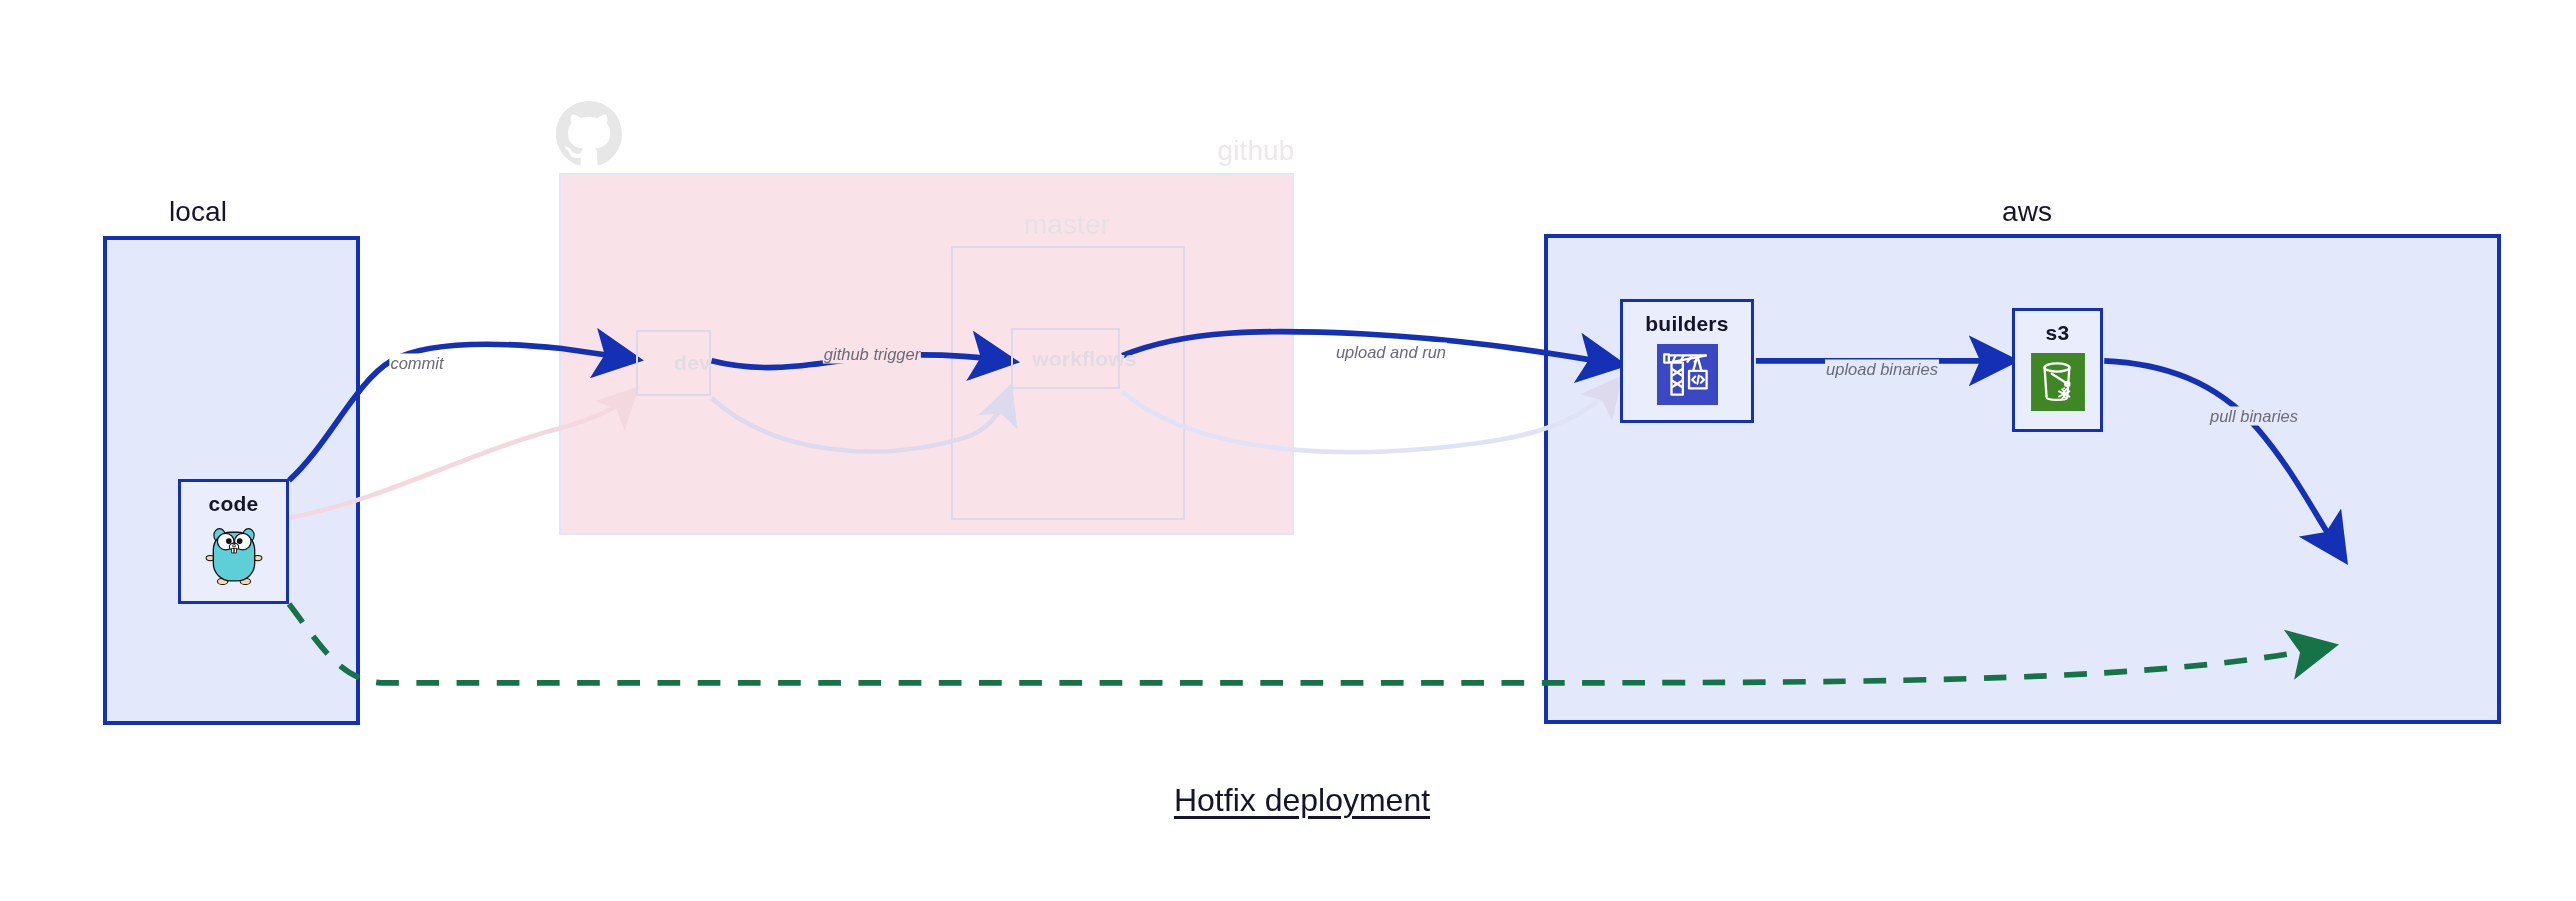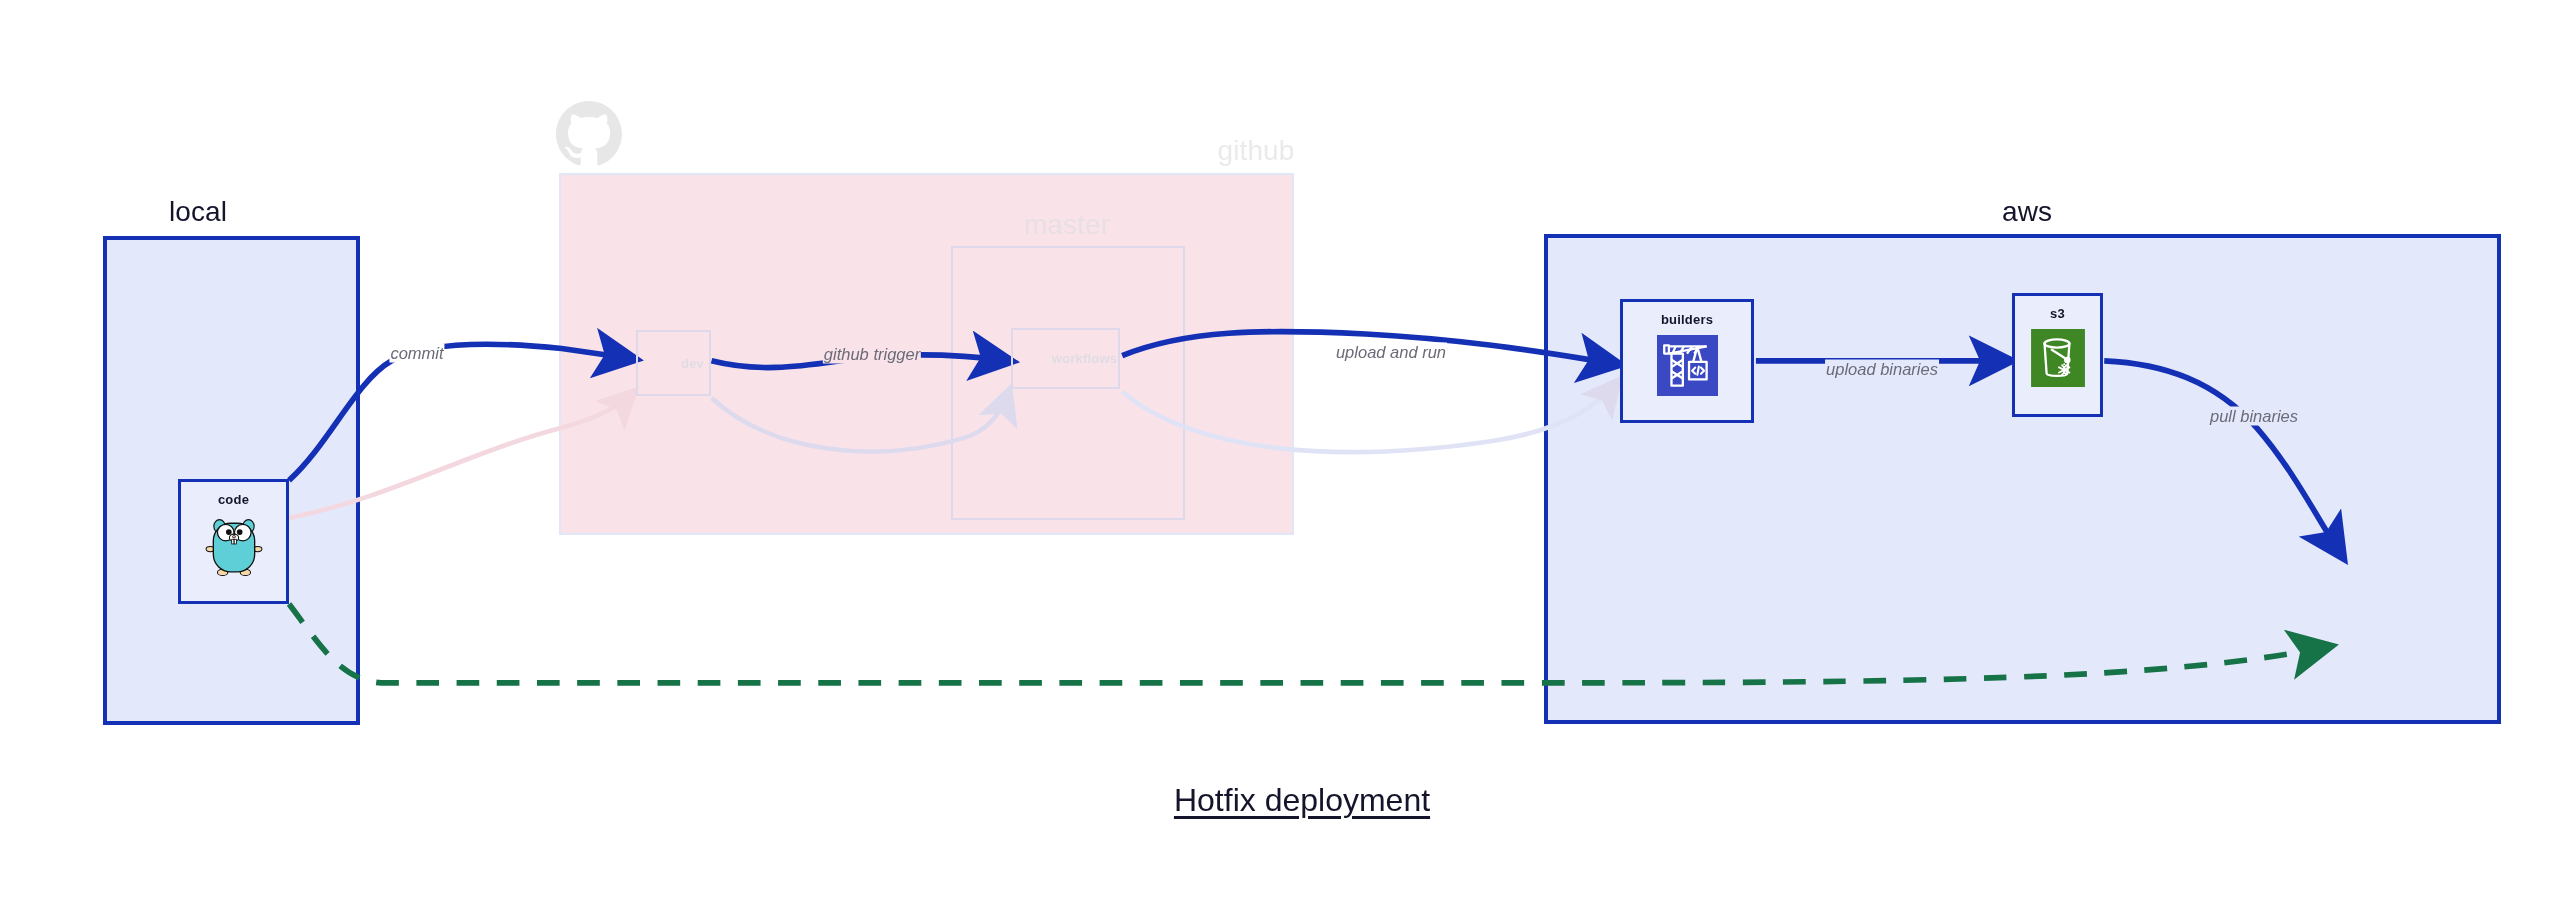--- a/index.html
+++ b/index.html
@@ -38,28 +38,28 @@
   .title-github{left:1256px;top:135px;  transform:translateX(-50%);color:#ece9e9;}
   .title-master{left:1067px;top:209px;  transform:translateX(-50%);color:#e8dfe4;}
 
   
   .node{
     position:absolute;box-sizing:border-box;
     background:#eaeefc;border:3.6px solid #1430b4;
     display:flex;flex-direction:column;align-items:center;
   }
   .node-label{
-    font-size:13px;font-weight:bold;color:#14142b;
+    font-size:21px;font-weight:bold;color:#14142b;
     margin-top:10.3px;letter-spacing:0.2px;white-space:nowrap;
   }
   .node-icon{margin-top:8.2px;display:block;}
 
   .node-code    {left:178px;  top:479px;  width:111px; height:125px;}
   .node-builders{left:1620px; top:299px;  width:134px; height:124px;}
-  .node-s3      {left:2012px; top:293px;  width:91px; height:124px;}
+  .node-s3      {left:2012px; top:308px;  width:91px; height:124px;}
   .node-ec2     {left:2332px; top:559px; width:101px; height:124px;}
 
   
   .node-faded{
     position:absolute;box-sizing:border-box;
     background:transparent;border:2.1px solid #ddd8ea;
     display:flex;flex-direction:column;align-items:center;justify-content:center;padding-left:38px;
   }
   .node-faded .node-label{color:#e1dbe3;margin-top:0;}
   .node-dev      {left:636px; top:330px; width:75px; height:66px;}
@@ -162,21 +162,21 @@
     <g>
       <path d="M 4084 700 C 4200 705 4300 740 4380 830 C 4450 910 4500 1010 4545 1078" fill="none" stroke="#1430b4" stroke-width="11" marker-end="url(#ah-blue)"></path>
     </g>
 
     <g>
       <path d="M 561 1172 C 620 1250 660 1320 740 1325 L 2960 1325
                C 3700 1325 4200 1320 4518 1255" fill="none" stroke="#157347" stroke-width="11" stroke-dasharray="44 34" stroke-linecap="butt" marker-end="url(#ah-green)"></path>
     </g>
   </svg>
 
-  <div class="edge-label" style="left:417px;top:353px;">commit</div>
+  <div class="edge-label" style="left:417px;top:363px;">commit</div>
 
   <div class="edge-label on-pink" style="left:872px;top:354px;">github trigger</div>
 
   <div class="edge-label" style="left:1391px;top:352px;">upload and run</div>
 
   <div class="edge-label on-blue" style="left:1882px;top:369px;">upload binaries</div>
 
   <div class="edge-label on-blue" style="left:2254px;top:416px;">pull binaries</div>
 
   <div class="node-faded node-dev">

